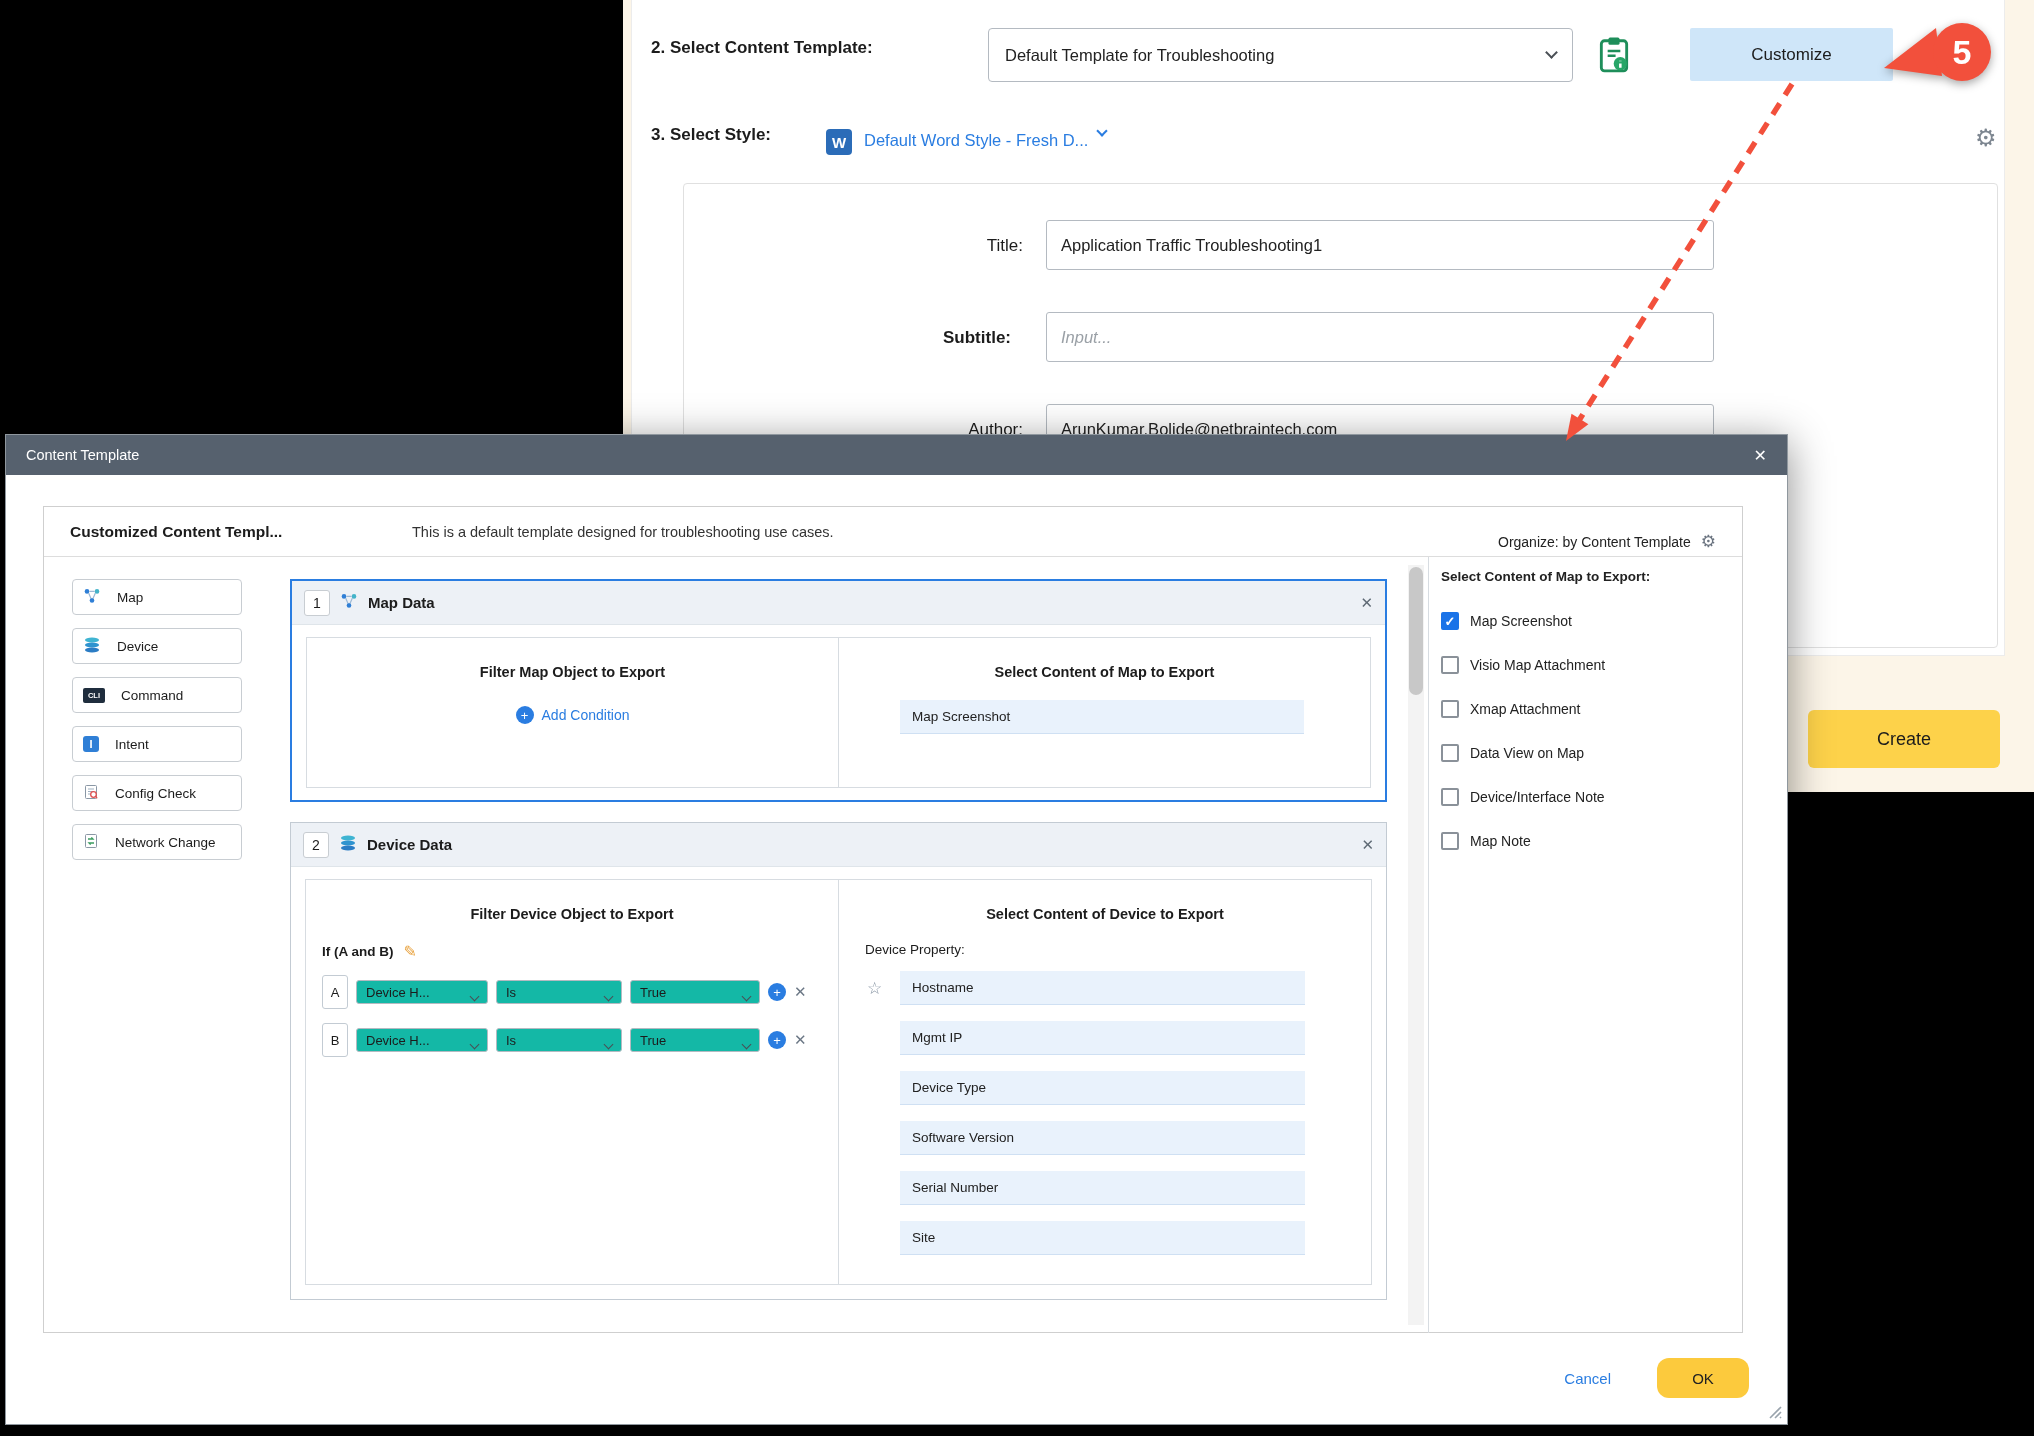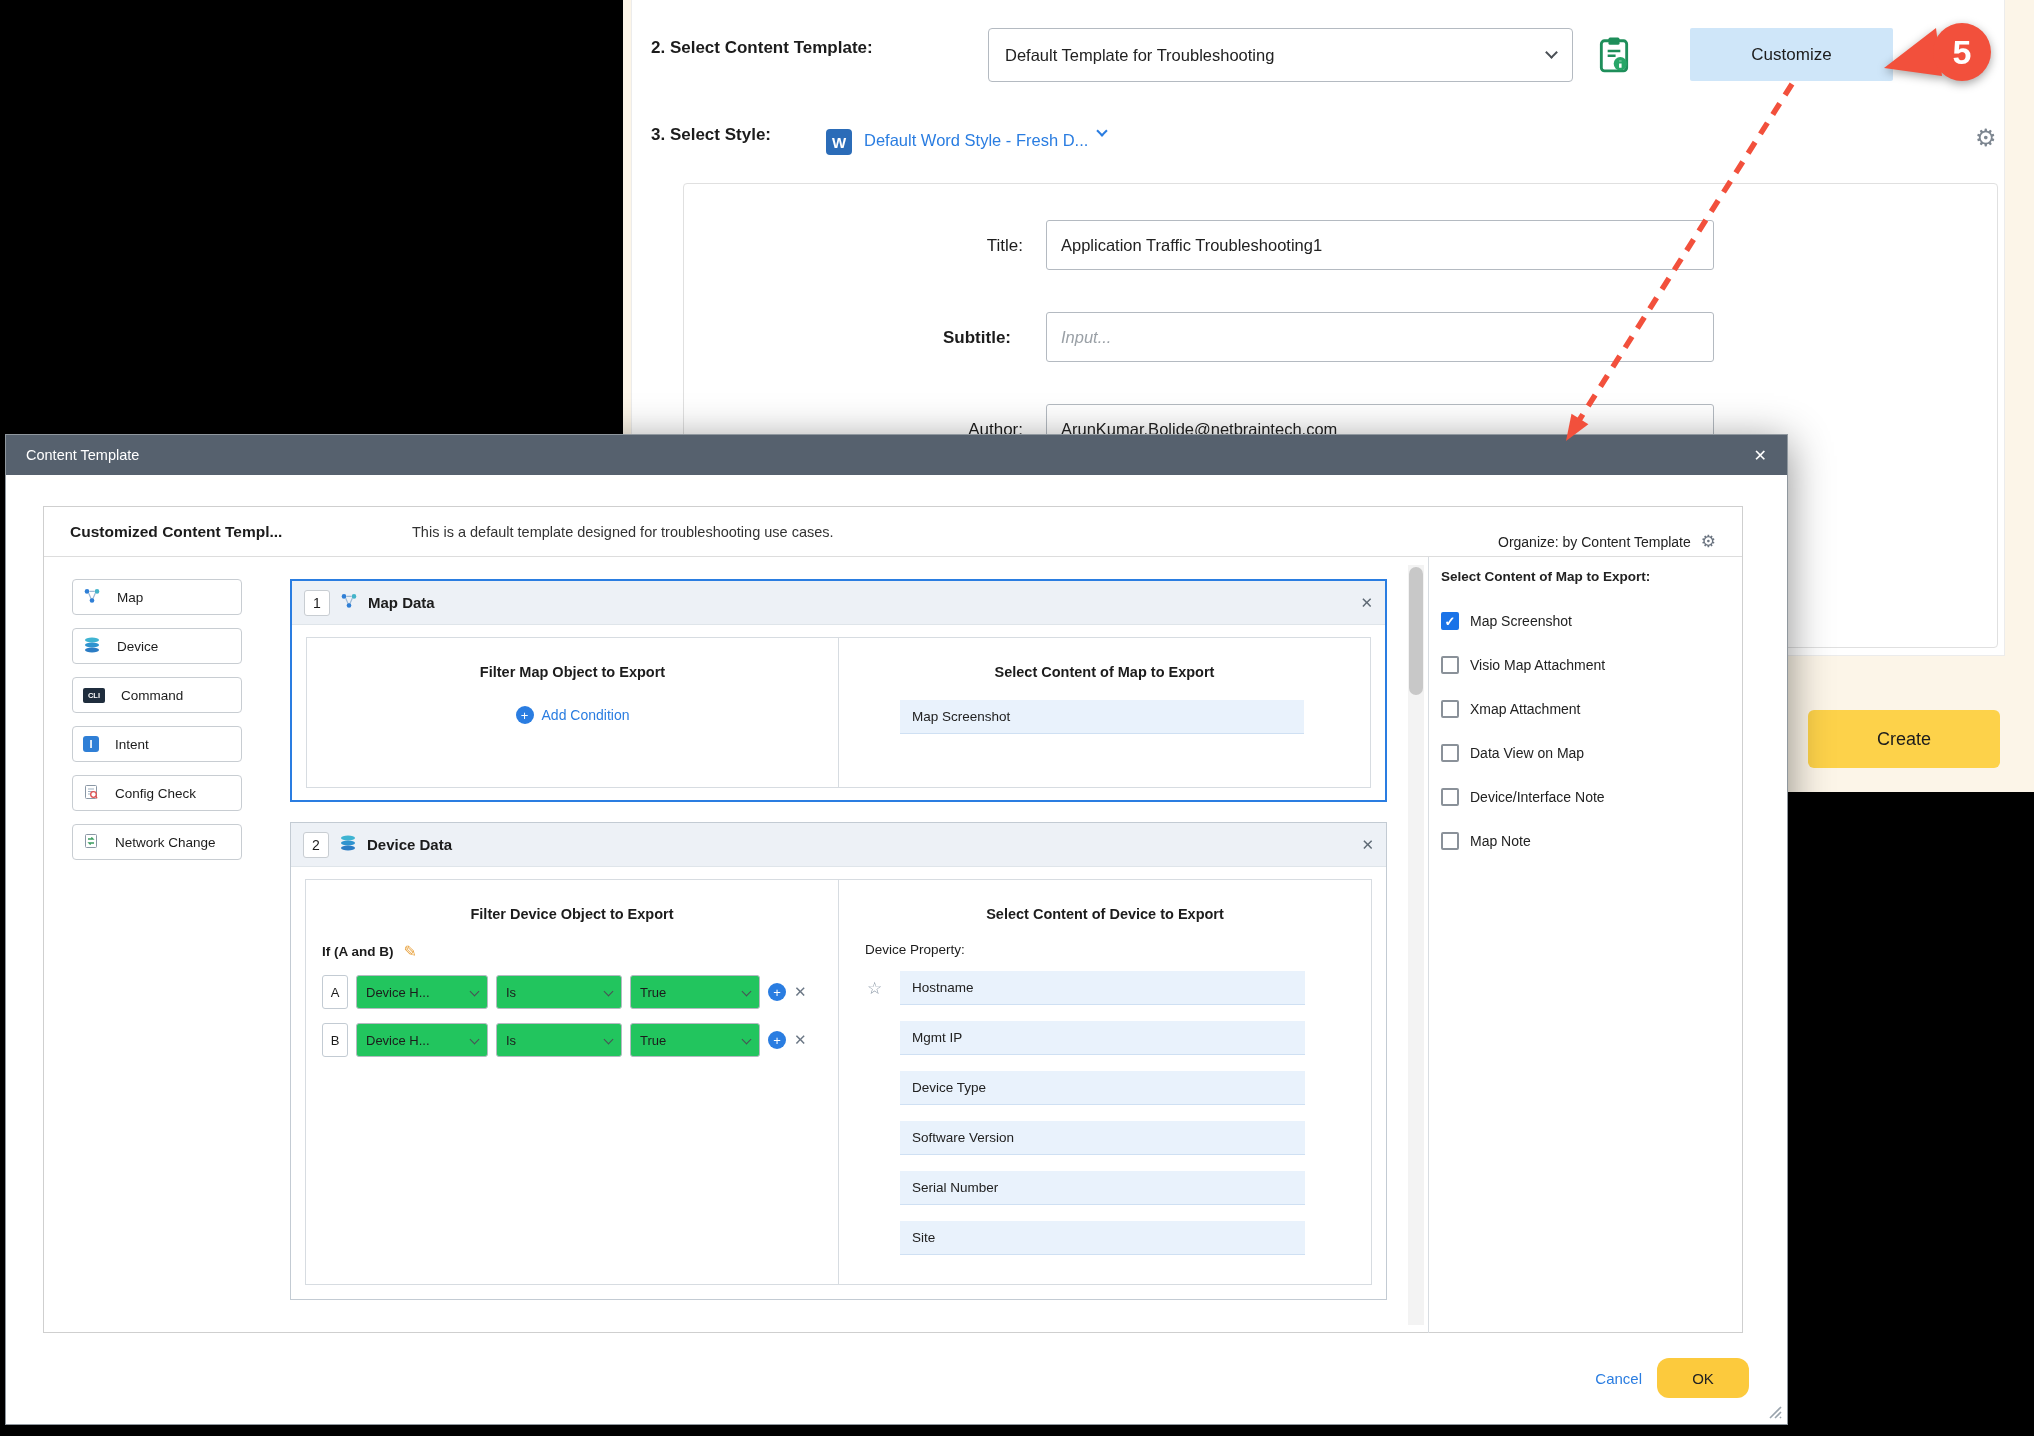--- a/index.html
+++ b/index.html
@@ -97,21 +97,21 @@
     padding-left:12px; font-size:13.5px; color:#222; margin:0 66px 16px 61px; }
   .blue-item.first { margin-top:20px; }
 
   .if-row { margin:20px 0 0 16px; font-size:13.5px; font-weight:bold; display:flex; align-items:center; gap:10px; }
   .ic-pencil::before { content:"✎"; }
   .pencil { color:#e8a13c; font-size:16px; cursor:pointer; font-weight:normal; }
 
   .cond-row { display:flex; align-items:center; gap:8px; margin:14px 0 0 16px; }
   .key-box { width:26px; height:34px; border:1px solid #c3cbd3; border-radius:3px; background:#fff;
     display:flex; align-items:center; justify-content:center; font-size:13px; }
-  .fsel { position:relative; height:34px; border:1px solid #b4bac1; border-radius:3px; background:#22c55e;
+  .fsel { position:relative; height:24px; border:1px solid #b4bac1; border-radius:3px; background:#14b8a6;
     font-size:13px; display:flex; align-items:center; padding:0 6px 0 9px; cursor:pointer; white-space:nowrap; overflow:hidden; }
   .fsel .chev { position:absolute; right:9px; top:12px; width:7px; height:7px; border-width:1.5px; }
   .w-field { width:132px; } .w-op { width:126px; } .w-val { width:130px; }
   .row-x { color:#6b7785; font-size:15px; cursor:pointer; }
 
   .prop-label { margin:20px 0 0 26px; font-size:13.5px; }
   .prop-list { margin-top:14px; position:relative; }
   .ic-star::before { content:"☆"; }
   .star { position:absolute; left:28px; top:7px; color:#8a97a5; font-size:17px; cursor:pointer; }
 
@@ -124,21 +124,21 @@
   #rp-heading { font-size:13.5px; font-weight:bold; color:#222; }
   .cb-rows { margin-top:28px; }
   .cb-row { display:flex; align-items:center; gap:11px; margin-bottom:26px; cursor:pointer; }
   .cb { width:18px; height:18px; border:2px solid #8a9199; border-radius:2px; background:#fff;
     display:inline-flex; align-items:center; justify-content:center; flex:0 0 18px; }
   .cb[data-checked="true"] { background:#1a73e8; border-color:#1a73e8; }
   .cb[data-checked="true"]::after { content:"✓"; color:#fff; font-size:13px; font-weight:bold; }
   .cb-label { font-size:14px; color:#222; }
 
   
-  #modal-footer { position:absolute; right:38px; bottom:26px; display:flex; align-items:center; gap:15px; }
+  #modal-footer { position:absolute; right:38px; bottom:26px; display:flex; align-items:center; gap:46px; }
   #cancel-link { color:#2a7de1; font-size:15px; cursor:pointer; }
   #ok-btn { width:92px; height:40px; background:#fcca3d; border:none; border-radius:12px;
     font-size:15px; color:#222; font-family:inherit; }
   #resize-grip { position:absolute; right:5px; bottom:5px; width:18px; height:18px; }
 
   
   #arrow-overlay { position:absolute; left:0; top:0; width:2034px; height:1436px; pointer-events:none; z-index:40; }
   #badge-5 { position:absolute; left:1874px; top:12px; z-index:41; }
 </style>
 </head>

